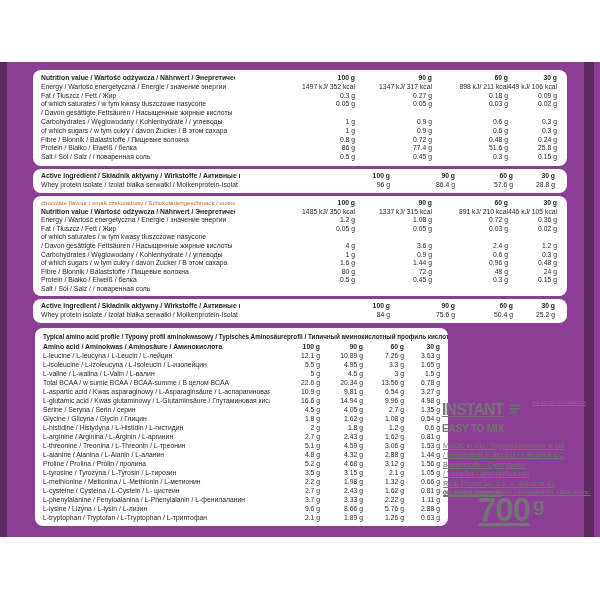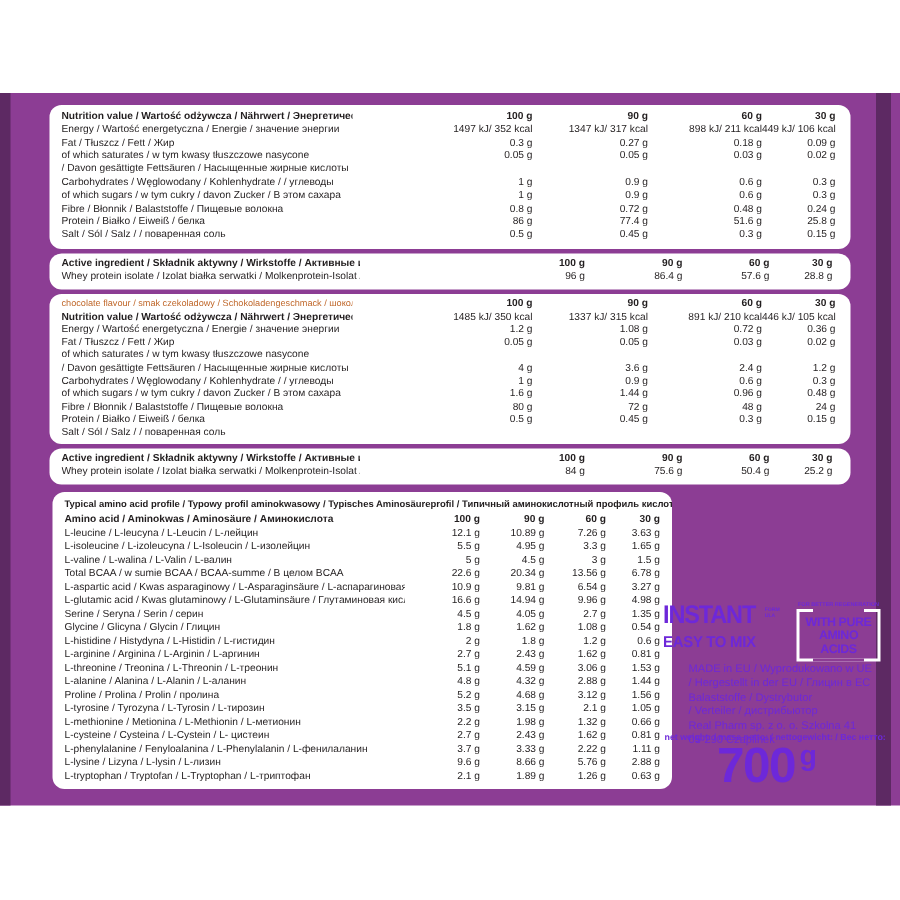--- a/index.html
+++ b/index.html
@@ -33,33 +33,33 @@
 
   .grid-a .row{padding-right:2px;}
   .grid-a .v1{width:120px;}.grid-a .v2{width:77px;}.grid-a .v3{width:76px;}.grid-a .v4{width:49px;}
   .grid-b .row{padding-right:4px;}
   .grid-b .v1{width:150px;}.grid-b .v2{width:65px;}.grid-b .v3{width:58px;}.grid-b .v4{width:42px;}
   .grid-e .v1{width:50px;}.grid-e .v2{width:43px;}.grid-e .v3{width:41px;}.grid-e .v4{width:36px;}
 
   .t-title{font-size:6.3px;font-weight:bold;text-align:center;line-height:9.5px;white-space:nowrap;}
 
   
-  .rc{position:absolute;color:#6d28d9;}
+  .rc{position:absolute;color:#737373;text-decoration:underline;}
   #instant{left:442px;top:402px;}
   .instant-l1{display:flex;align-items:flex-start;}
   .instant-word{font-size:17px;font-weight:bold;line-height:16px;letter-spacing:-0.8px;display:inline-block;transform:scaleX(0.92);transform-origin:left;}
   .instant-tiny{font-size:3.4px;line-height:3.6px;font-weight:bold;width:11px;margin-left:1px;margin-top:3px;word-break:break-all;}
   .instant-l2{font-size:10.5px;font-weight:bold;line-height:13px;letter-spacing:-0.2px;display:inline-block;transform:scaleX(0.95);transform-origin:left;}
   #amino-badge{left:531px;top:400px;text-align:center;width:56px;}
   .ab-top{font-size:3.7px;font-weight:bold;line-height:6px;white-space:nowrap;}
   .ab-box{position:relative;border:2px solid #ffffff;padding:2px 1px;font-size:8.3px;font-weight:bold;line-height:9px;letter-spacing:-0.3px;}
   .ab-box::before,.ab-box::after{content:"";position:absolute;left:18%;width:64%;height:2px;background:#8c3d94;}
   .ab-box::before{top:-2px;}
   .ab-box::after{bottom:-2px;}
-  #address{left:459px;top:441px;font-size:7.4px;line-height:9.4px;white-space:nowrap;}
+  #address{left:443px;top:441px;font-size:7.4px;line-height:9.4px;white-space:nowrap;}
   #net-weight-label{left:443px;top:489px;font-size:5.9px;font-weight:bold;white-space:nowrap;}
   #net-weight{left:442px;top:494px;display:flex;align-items:flex-start;margin-left:36px;}
   .w700{font-size:33px;font-weight:bold;line-height:32px;letter-spacing:-1px;}
   .wg{font-size:19px;font-weight:bold;margin-left:3px;}
 </style>
 </head>
 <body>
 
 <div class="purple-bg"></div>
 <div class="strip strip-left"></div>
@@ -395,24 +395,20 @@
 <div class="rc" id="instant">
   <div class="instant-l1">
     <span class="instant-word">INSTANT</span>
     <span class="instant-tiny">FORMULA</span>
   </div>
   <div><span class="instant-l2">EASY TO MIX</span></div>
 </div>
 
 <div class="rc" id="amino-badge">
   <div class="ab-top">FOR BETTER REGENERATION</div>
-  <div class="ab-box">
-    <div>WITH PURE</div>
-    <div>AMINO ACIDS</div>
-  </div>
 </div>
 
 <div class="rc" id="address">
   <div>MADE in EU / Wyprodukowano w UE</div>
   <div>/ Hergestellt in der EU / Глицин в ЕС</div>
   <div>Balaststoffe / Dystrybutor</div>
   <div>/ Verteiler / дистрибьютор</div>
   <div>Real Pharm sp. z o. o. Szkolna 41</div>
   <div>05-290 Czaplinek</div>
 </div>

